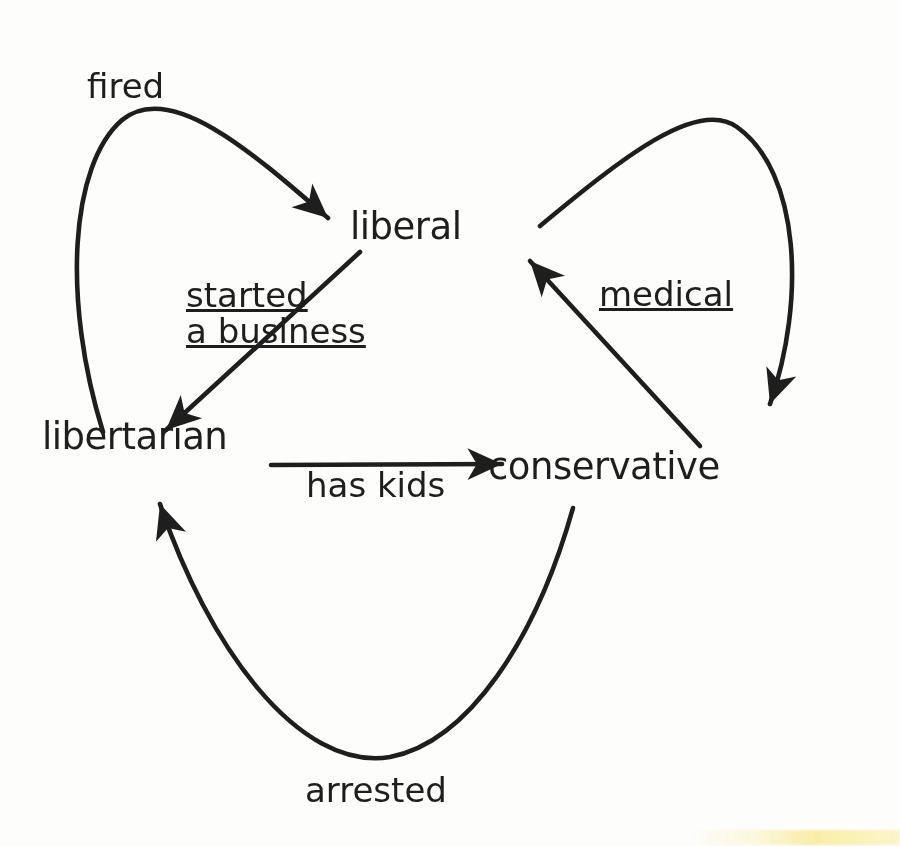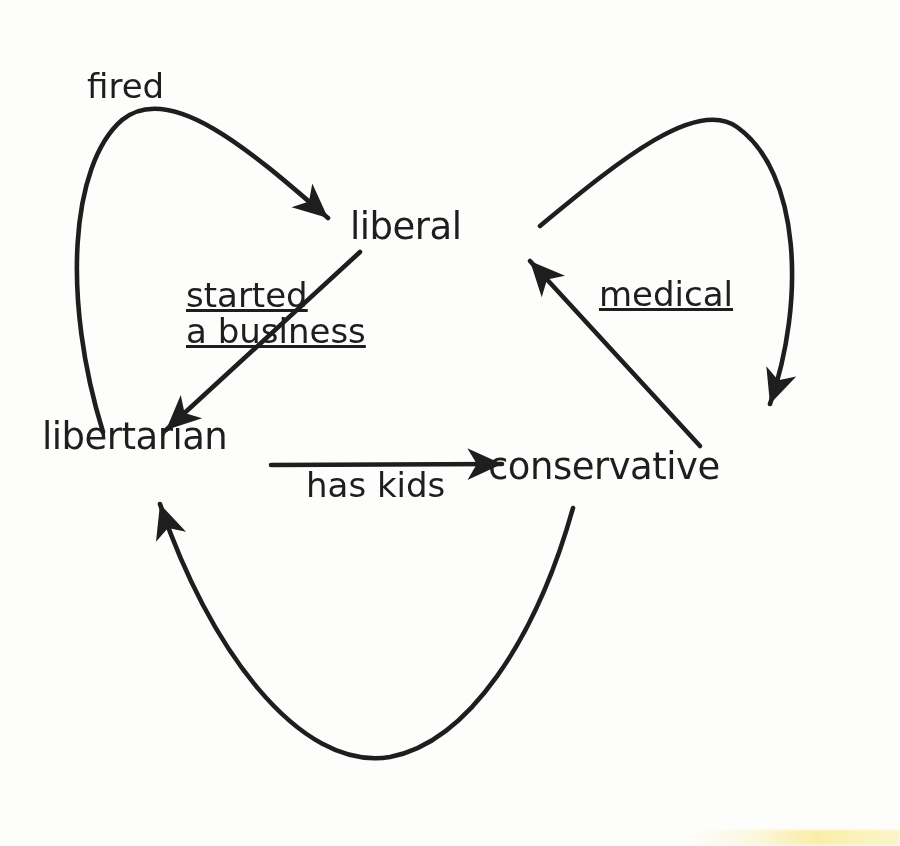--- a/index.html
+++ b/index.html
@@ -103,16 +103,17 @@
     <span class="ln">started</span>
     <span class="ln">a business</span>
   </div>
 
   <div class="elabel" style="left:599px; top:276px;">
     <span class="ln">medical</span>
   </div>
 
   <div class="elabel" style="left:306px; top:467px;">has kids</div>
 
+  <div class="elabel" style="left:305px; top:772px;">arrested</div>
 
   <div class="watermark-strip"></div>
 
 </div>
 
 </body></html>

